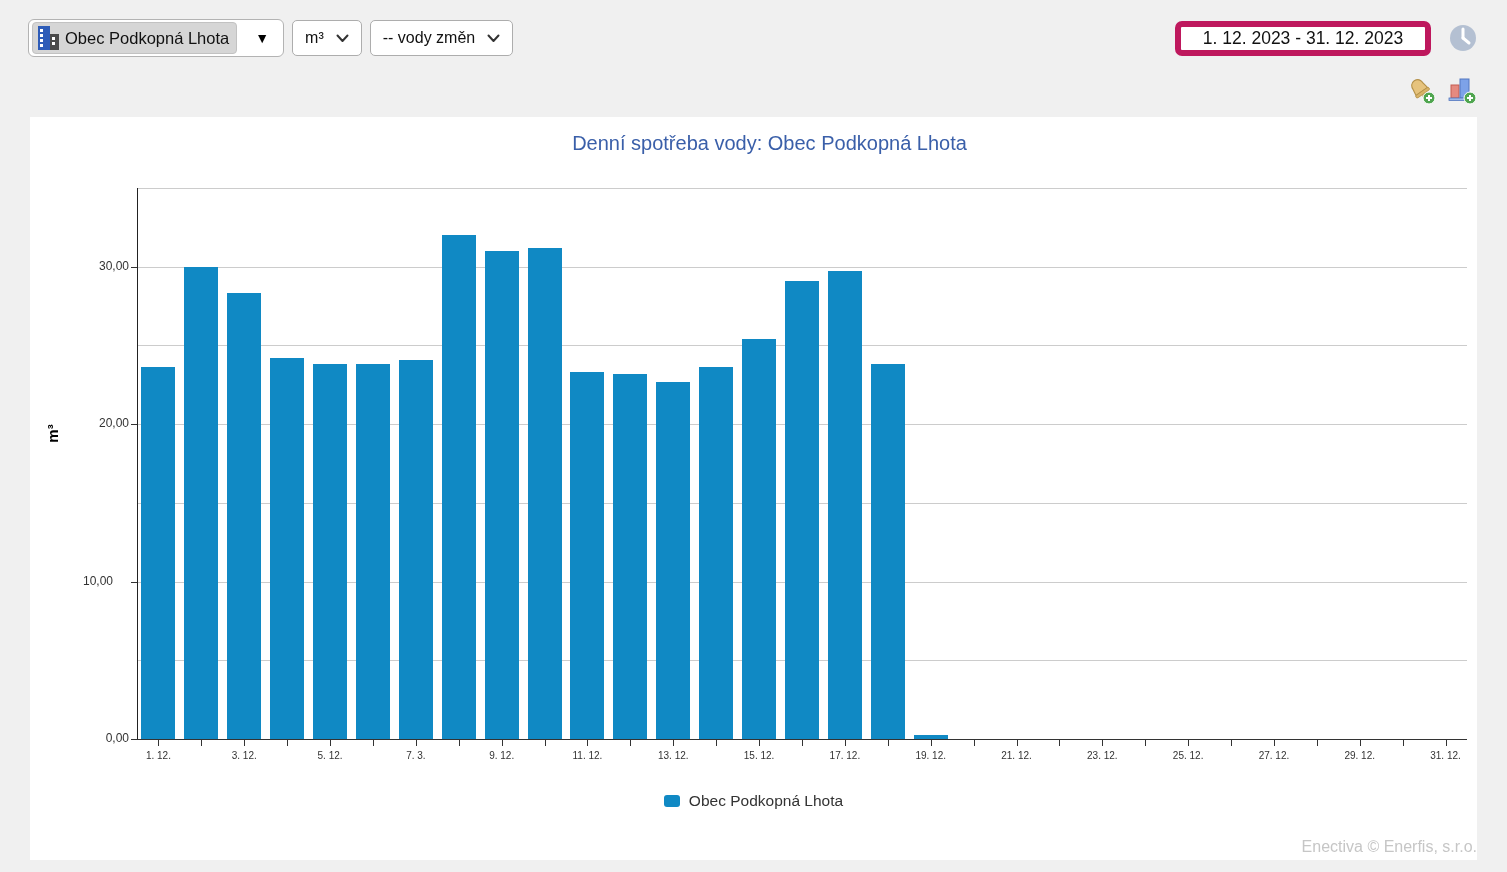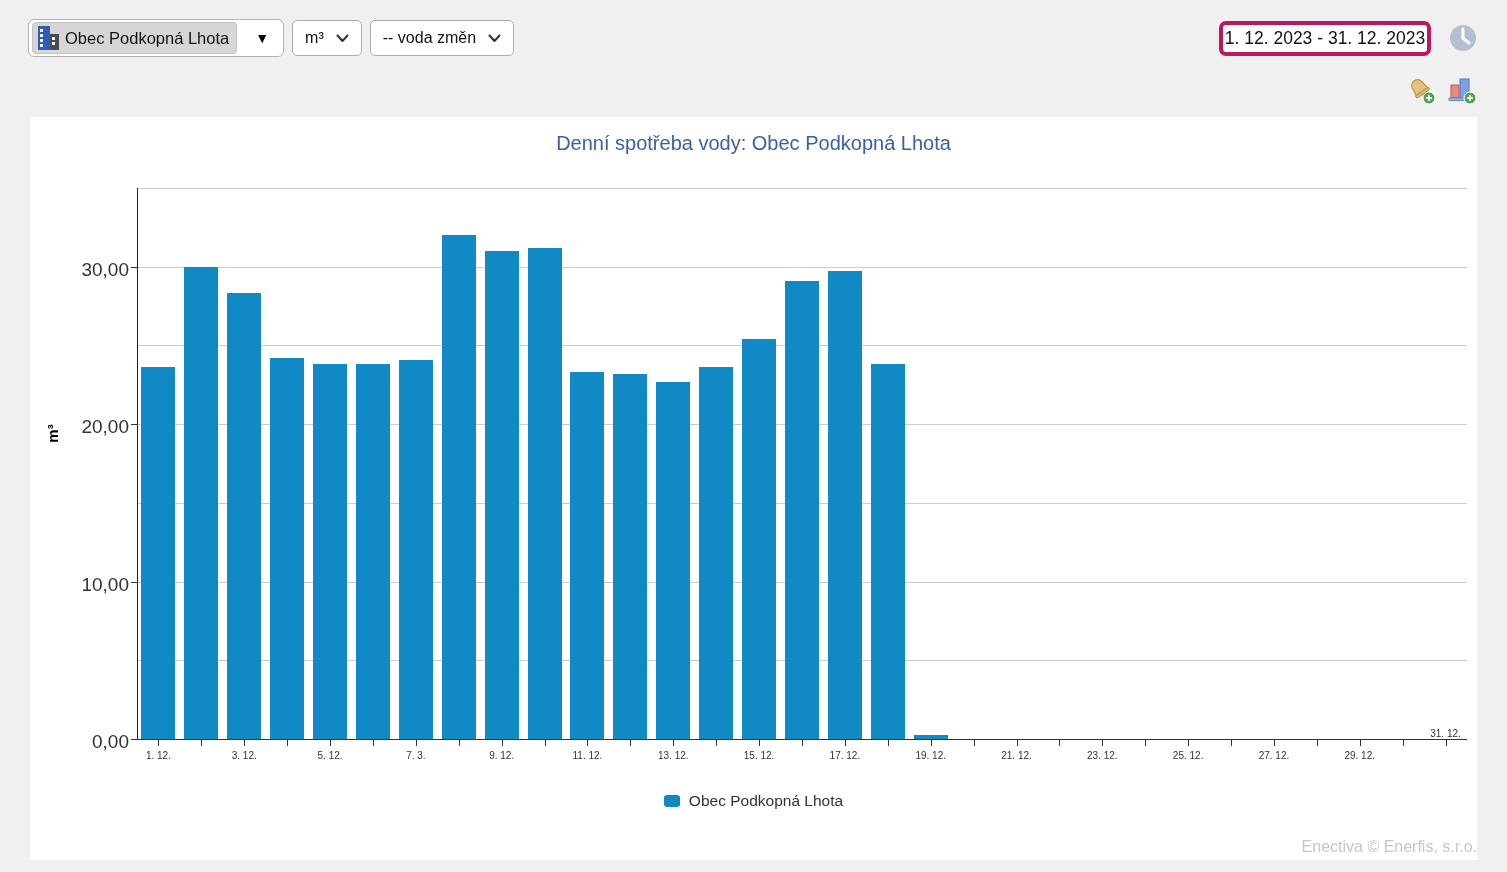--- a/index.html
+++ b/index.html
@@ -23,21 +23,21 @@
     display:flex; align-items:center; padding:0 14px 0 3px;
   }
   .chip {
     background:#d6d6d6; border:1px solid #c2c2c2; border-radius:4px;
     display:flex; align-items:center; height:32px; padding:0 7px 0 2px; gap:3px;
     font-size:16.5px;
   }
   .combo .triangle { margin-left:18px; font-size:14px; color:#000; }
   .spacer { flex:1; }
   .date-input {
-    width:212px; height:35px; border:4px solid #be185d; border-radius:7px; background:#fff;
+    width:256px; height:35px; border:6px solid #be185d; border-radius:7px; background:#fff;
     display:flex; align-items:center; justify-content:center; font-size:17.5px;text-align:center;
   }
   .clock-wrap { margin-left:10px; display:flex; align-items:center; }
   .row2 { display:flex; align-items:center; margin-top:10px; height:46px; }
   .cb-group { display:flex; align-items:center; gap:17px; font-size:15.5px; }
   .cb { display:flex; align-items:center; gap:7px; }
   .cb input { width:16px; height:16px; margin:0; }
   .icon-btn { margin-left:9px; display:flex; align-items:center; cursor:pointer; }
   .zobraz {
     width:229px; height:44px; margin-left:14px;
@@ -45,39 +45,39 @@
     background:linear-gradient(#fcfcfc,#ececec);
     box-shadow:0 0 0 3px #e9e9e9, 0 1px 2px rgba(0,0,0,.08);
     display:flex; align-items:center; justify-content:center; gap:10px;
     font-size:19px; color:#474747; cursor:pointer;
   }
   .panel {
     position:relative; margin:4px 30px 0 30px;
     width:1447px; height:743px; background:#ffffff;
   }
   .chart-title {
-    position:absolute; top:15px; left:0; width:100%;
+    position:absolute; top:15px; left:16px; width:100%;
     text-align:center; font-size:20px; color:#3a5fa9;
   }
   .y-title {
     position:absolute; left:2px; top:308px; width:40px; text-align:center;
     transform:rotate(-90deg); font-weight:bold; font-size:15px; color:#000;
   }
   .legend {
     position:absolute; top:675px; left:0; width:100%;
     display:flex; justify-content:center; align-items:center; gap:9px;
     font-size:15.5px; color:#333;
   }
   .legend-swatch { width:16px; height:12px; border-radius:3px; }
   .credit { position:absolute; right:0; top:721px; font-size:16px; color:#c6c6c6; }
   .chart-canvas { position:absolute; left:0; top:0; width:100%; height:100%; }
   .gridline { position:absolute; height:1px; background:#cccccc; }
   .bar { position:absolute; }
   .ytick { position:absolute; width:6px; height:1px; background:#333; }
-  .ylabel { position:absolute; width:62px; text-align:right; font-size:19px; color:#333; }
+  .ylabel { position:absolute; width:62px; text-align:right; font-size:12px; color:#333; }
   .xtick { position:absolute; width:1px; height:7px; background:#333; }
   .xlabel { position:absolute; width:70px; text-align:center; font-size:10px; color:#333; }
   .axis-y { position:absolute; width:1px; background:#222; }
   .axis-x { position:absolute; height:1px; background:#333; }
 </style>
 </head>
 <body>
 
 <div class="header">
   <div class="row1">
@@ -104,21 +104,21 @@
     <div class="sel">
       <span>m³</span>
       <span class="chev">
         <svg width="13" height="9" viewBox="0 0 13 9">
             <polyline points="1.5,1.5 6.5,7 11.5,1.5" fill="none" stroke="#333" stroke-width="2" stroke-linecap="round" stroke-linejoin="round"></polyline>
           </svg>
       </span>
     </div>
 
     <div class="sel">
-      <span>-- voda změn</span>
+      <span>-- vody změn</span>
       <span class="chev">
         <svg width="13" height="9" viewBox="0 0 13 9">
             <polyline points="1.5,1.5 6.5,7 11.5,1.5" fill="none" stroke="#333" stroke-width="2" stroke-linecap="round" stroke-linejoin="round"></polyline>
           </svg>
       </span>
     </div>
 
     <div class="spacer"></div>
 
     <div class="date-input">
@@ -172,21 +172,21 @@
       <div class="gridline" style="left: 107px; width: 1330px; top: 543.286px;"></div>
       <div class="gridline" style="left: 107px; width: 1330px; top: 464.571px;"></div>
       <div class="gridline" style="left: 107px; width: 1330px; top: 385.857px;"></div>
       <div class="gridline" style="left: 107px; width: 1330px; top: 307.143px;"></div>
       <div class="gridline" style="left: 107px; width: 1330px; top: 228.429px;"></div>
       <div class="gridline" style="left: 107px; width: 1330px; top: 149.714px;"></div>
       <div class="gridline" style="left: 107px; width: 1330px; top: 71px;"></div>
       <div class="ytick" style="left: 101px; top: 622px;"></div>
       <div class="ylabel" style="left: 37px; top: 614px;">0,00</div>
       <div class="ytick" style="left: 101px; top: 464.571px;"></div>
-      <div class="ylabel" style="left: 37px; top: 456.571px;">10,00</div>
+      <div class="ylabel" style="left: 37px; top: 456.571px; text-align: center;">10,00</div>
       <div class="ytick" style="left: 101px; top: 307.143px;"></div>
       <div class="ylabel" style="left: 37px; top: 299.143px;">20,00</div>
       <div class="ytick" style="left: 101px; top: 149.714px;"></div>
       <div class="ylabel" style="left: 37px; top: 141.714px;">30,00</div>
       <div class="bar" style="left: 111.452px; width: 34px; top: 250.469px; height: 371.531px; background: rgb(16, 137, 196);"></div>
       <div class="bar" style="left: 154.355px; width: 34px; top: 149.714px; height: 472.286px; background: rgb(16, 137, 196);"></div>
       <div class="bar" style="left: 197.258px; width: 34px; top: 176.477px; height: 445.523px; background: rgb(16, 137, 196);"></div>
       <div class="bar" style="left: 240.161px; width: 34px; top: 241.023px; height: 380.977px; background: rgb(16, 137, 196);"></div>
       <div class="bar" style="left: 283.065px; width: 34px; top: 247.32px; height: 374.68px; background: rgb(16, 137, 196);"></div>
       <div class="bar" style="left: 325.968px; width: 34px; top: 247.32px; height: 374.68px; background: rgb(16, 137, 196);"></div>
@@ -242,21 +242,21 @@
       <div class="xtick" style="left: 1158.13px; top: 622px;"></div>
       <div class="xlabel" style="left: 1123.13px; top: 633px;">25. 12.</div>
       <div class="xtick" style="left: 1201.03px; top: 622px;"></div>
       <div class="xtick" style="left: 1243.94px; top: 622px;"></div>
       <div class="xlabel" style="left: 1208.94px; top: 633px;">27. 12.</div>
       <div class="xtick" style="left: 1286.84px; top: 622px;"></div>
       <div class="xtick" style="left: 1329.74px; top: 622px;"></div>
       <div class="xlabel" style="left: 1294.74px; top: 633px;">29. 12.</div>
       <div class="xtick" style="left: 1372.65px; top: 622px;"></div>
       <div class="xtick" style="left: 1415.55px; top: 622px;"></div>
-      <div class="xlabel" style="left: 1380.55px; top: 611px;">31. 12.</div>
+      <div class="xlabel" style="left: 1380.55px; top: 633px;">31. 12.</div>
       <div class="axis-y" style="left: 107px; top: 71px; height: 551px;"></div>
       <div class="axis-x" style="left: 107px; top: 622px; width: 1330px;"></div>
     </div>
   <div class="legend">
     <span class="legend-swatch" style="background: rgb(16, 137, 196);"></span>
     <span>Obec Podkopná Lhota</span>
   </div>
   <div class="credit">Enectiva © Enerfis, s.r.o.</div>
 </div>
 

